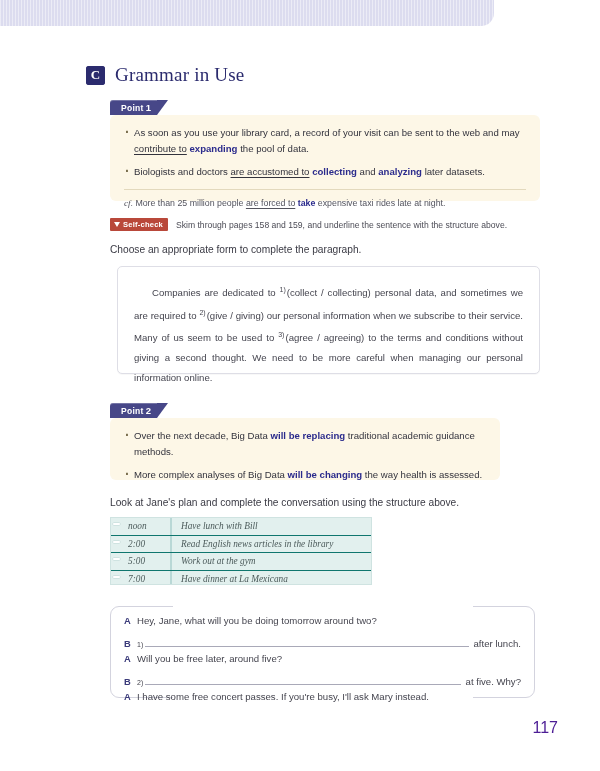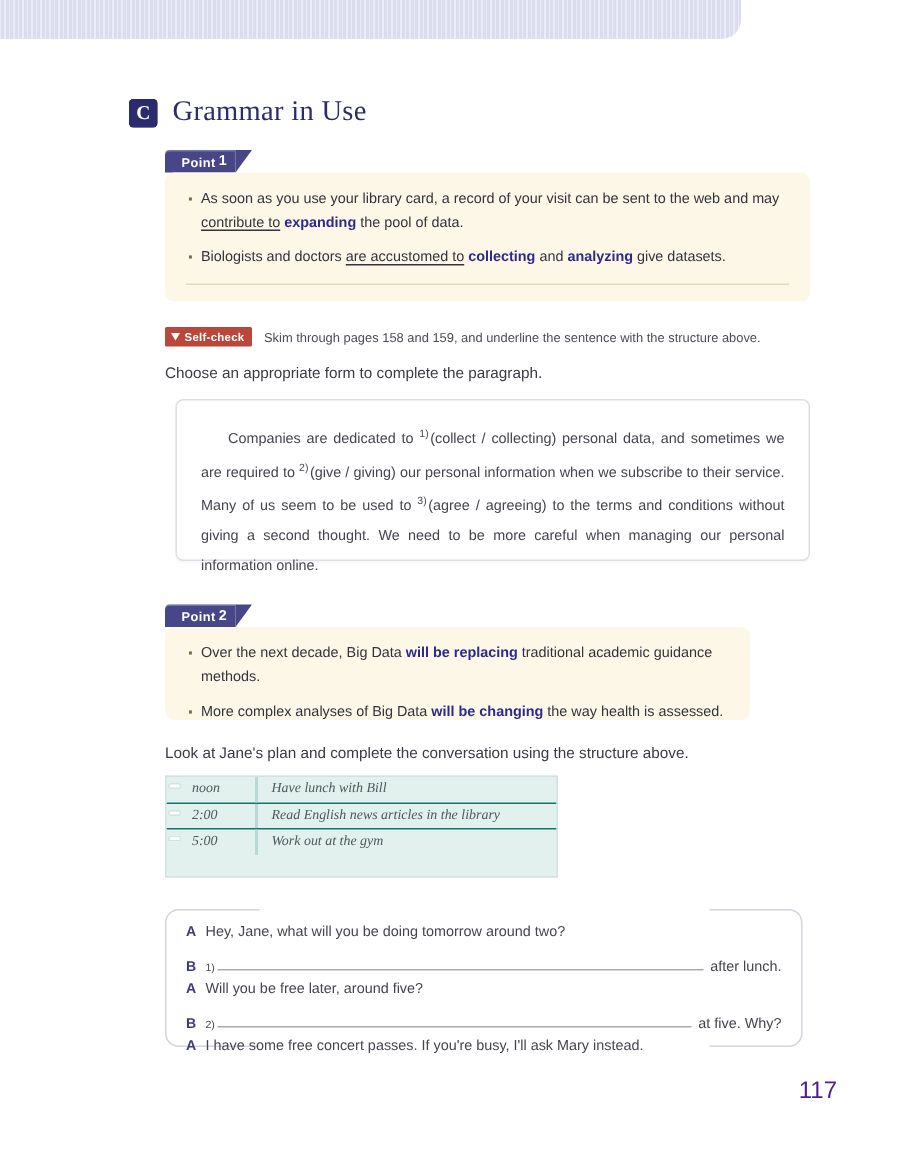--- a/index.html
+++ b/index.html
@@ -311,22 +311,25 @@
     <div class="sec-title">Grammar in Use</div>
   </div>
 
   <div class="point-tab" style="left:110px; top:100px;">
     <span>Point</span>
     <span class="num">1</span>
   </div>
 
   <div class="cream-box" style="left:110px; top:115px; width:430px; height:86px;">
     <div class="bullet-line" id="p1b0"><span>As soon as you use your library card, a record of your visit can be sent to the web and may </span><span class="u">contribute to</span><span> </span><span class="bl">expanding</span><span> the pool of data.</span></div>
-    <div class="bullet-line" id="p1b1"><span>Biologists and doctors </span><span class="u">are accustomed to</span><span> </span><span class="bl">collecting</span><span> and </span><span class="bl">analyzing</span><span> give datasets.</span></div>
+    <div class="bullet-line" id="p1b1"><span>Biologists and doctors </span><span class="u">are accustomed to</span><span> </span><span class="bl">collecting</span><span> and </span><span class="bl">analyzing</span><span> later datasets.</span></div>
     <div class="cf-divider"></div>
+    <div class="cf-line">
+      <span class="cf-tag">cf.</span><span id="p1cf"><span> More than 25 million people </span><span class="u">are forced to</span><span> </span><span class="bl">take</span><span> expensive taxi rides late at night.</span></span>
+    </div>
   </div>
 
   <div class="selfcheck-row" style="left:110px; top:218px;">
     <div class="selfcheck-badge">
       <span class="flag"></span>
       <span>Self-check</span>
     </div>
     <div class="selfcheck-text">Skim through pages 158 and 159, and underline the sentence with the structure above.</div>
   </div>
 
@@ -357,20 +360,25 @@
         </div>
         <div class="sch-row">
           <div class="sch-rings"></div>
           <div class="sch-time">2:00</div>
           <div class="sch-task">Read English news articles in the library</div>
         </div>
         <div class="sch-row">
           <div class="sch-rings"></div>
           <div class="sch-time">5:00</div>
           <div class="sch-task">Work out at the gym</div>
+        </div>
+        <div class="sch-row">
+          <div class="sch-rings"></div>
+          <div class="sch-time">7:00</div>
+          <div class="sch-task">Have dinner at La Mexicana</div>
         </div>
       </div>
   </div>
 
   <div class="convo" style="left:110px; top:606px; width:425px; height:92px;">
     <div class="convo-frame">
       <div class="convo-notch-top"></div>
       <div class="convo-notch-bottom"></div>
     </div>
     <div id="convo-lines" style="position:relative;">

